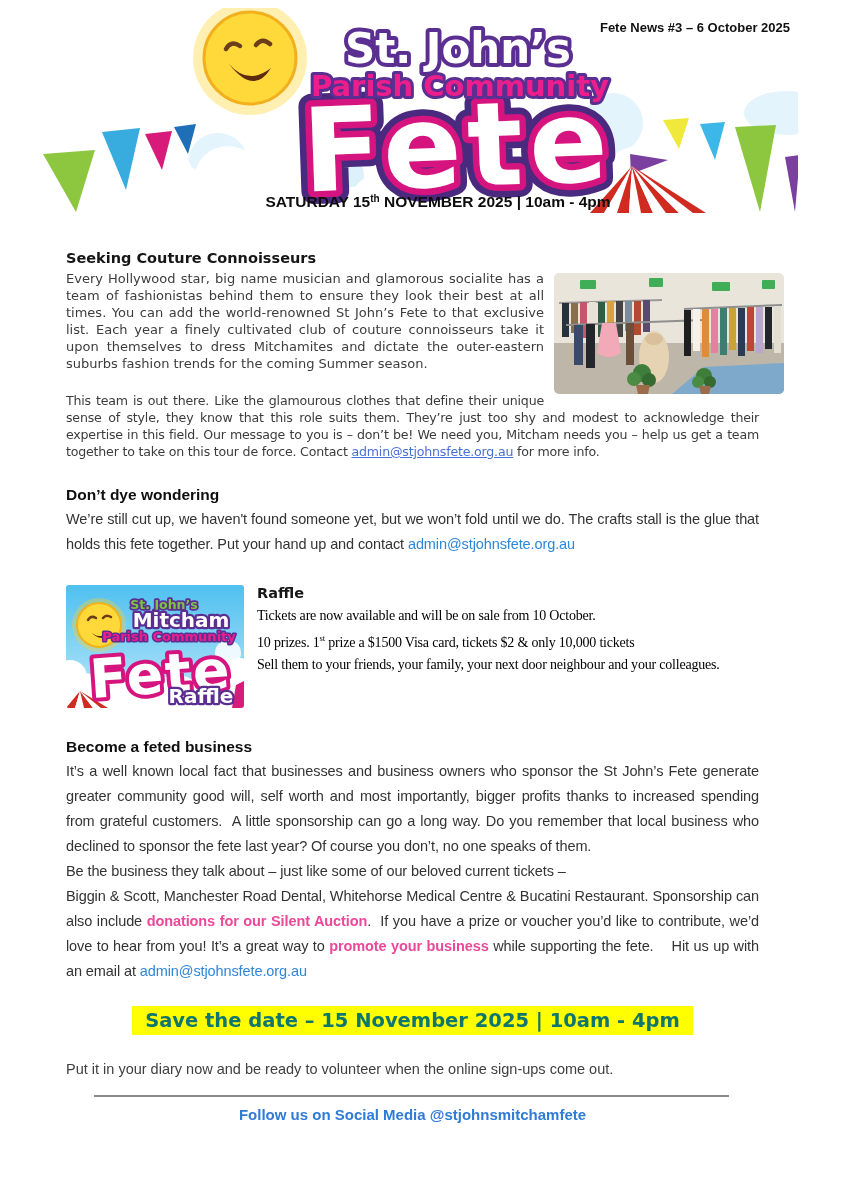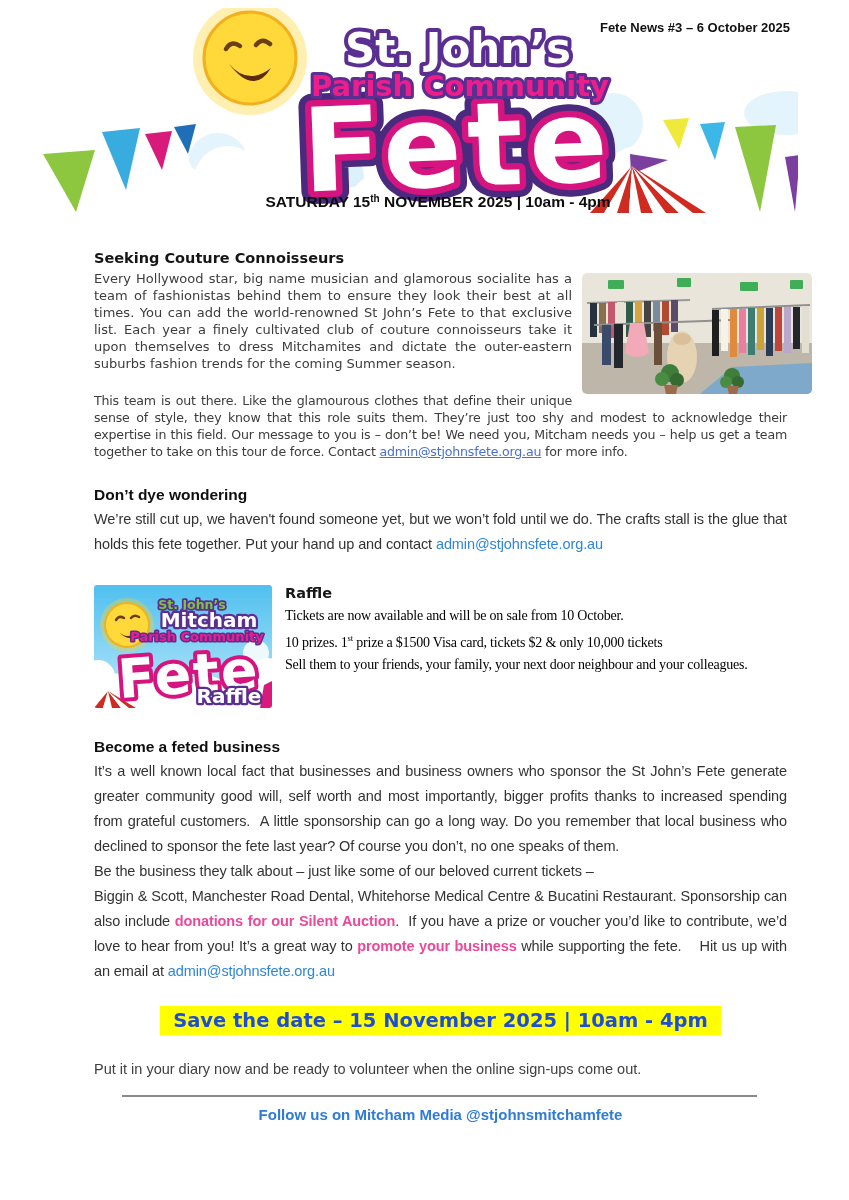--- a/index.html
+++ b/index.html
@@ -8,21 +8,21 @@
 
   
   .banner{position:absolute;left:38px;top:8px;width:760px;height:205px;overflow:hidden;
           background:linear-gradient(180deg,#35adе5 0%,#3fb4e8 0%,#55c3ee 55%,#8ed9f6 100%);}
   .banner .rays{position:absolute;inset:0;
           background:repeating-conic-gradient(from -20deg at 28% 24%,
             rgba(255,255,255,0.17) 0deg 5deg, rgba(255,255,255,0) 5deg 13deg);}
   .banner svg{position:absolute;left:0;top:0;}
 
   
-  .content{position:absolute;left:94px;top:250px;width:718px;}
+  .content{position:absolute;left:66px;top:250px;width:718px;}
   .narrow{width:693px;}
 
   .h-round{font-family:"DejaVu Sans",sans-serif;font-weight:bold;font-size:14.5px;
            color:#161616;margin:0 0 4px 0;}
   .h-sharp{font-family:"Liberation Sans",sans-serif;font-weight:bold;font-size:15.5px;
            color:#0f0f0f;margin:0 0 3px 0;}
 
   .body-round{font-family:"DejaVu Sans",sans-serif;font-size:13px;line-height:17px;
               text-align:justify;margin:0;color:#3c3c3c;}
   .body-round.wide{font-size:12.6px;letter-spacing:-0.2px;}
@@ -38,21 +38,21 @@
   .sec-dontdye{margin-top:26px;}
   .raffle-row{display:flex;margin-top:28px;}
   .raffle-logo{width:178px;height:123px;flex:none;border-radius:3px;overflow:hidden;}
   .raffle-text{margin-left:13px;width:512px;}
   .raffle-line{font-family:Liberation Serif, serif;font-size:14px;letter-spacing:-0.2px;
                line-height:22px;margin:0;color:#000000;}
   .sec-business{margin-top:30px;}
   sup{font-size:0.62em;}
 
   .save{width:693px;text-align:center;margin-top:22px;}
-  .save span{display:inline-block;background:#ffff00;color:#1d4ed8;font-family:"DejaVu Sans",sans-serif;
+  .save span{display:inline-block;background:#ffff00;color:#0f766e;font-family:"DejaVu Sans",sans-serif;
              font-weight:bold;font-size:19.5px;padding:3px 13px;}
 
   .diary{margin-top:26px;font-family:"Liberation Sans",sans-serif;font-size:14.5px;color:#404040;}
   .rule{border:none;border-top:2px solid #8a8a8a;width:635px;margin:18px 0 0 28px;}
   .footer{width:693px;text-align:center;margin-top:9px;color:#2e7bd8;font-weight:bold;
           font-family:"Liberation Sans",sans-serif;font-size:15px;}
   b{color:#ec4899;}
 </style>
 </head>
 <body>
@@ -259,15 +259,15 @@
     </div>
 
     <div class="save">
       <span>Save the date – 15 November 2025 | 10am - 4pm</span>
     </div>
 
     <p class="diary narrow">Put it in your diary now and be ready to volunteer when the online sign-ups come out.</p>
 
     <hr class="rule">
 
-    <div class="footer">Follow us on Mitcham Media @stjohnsmitchamfete</div>
+    <div class="footer">Follow us on Social Media @stjohnsmitchamfete</div>
   </div>
 </div>
 
 </body></html>

